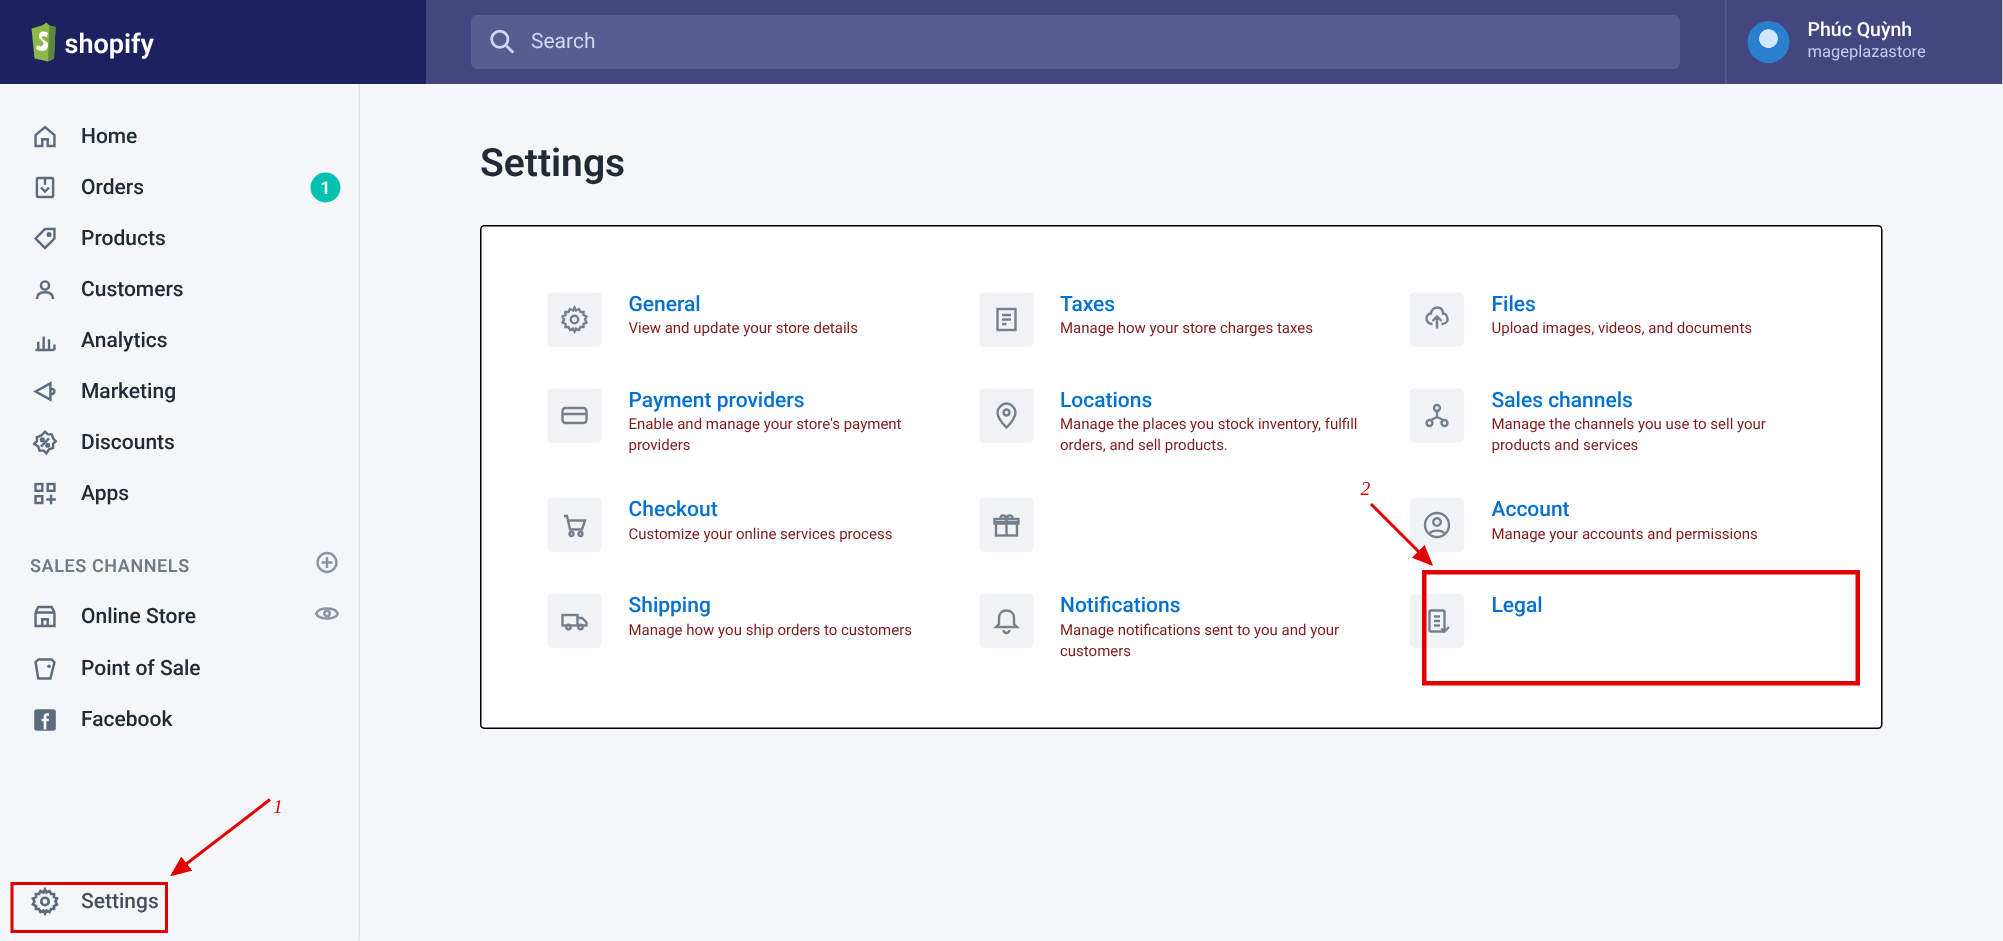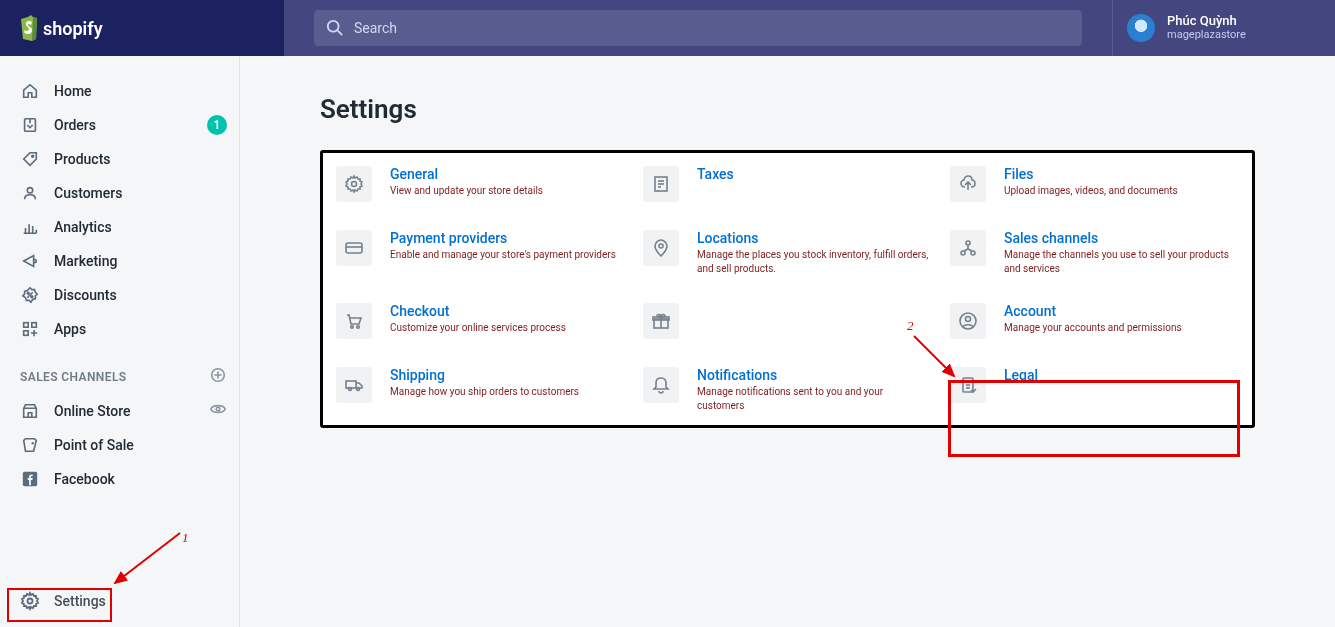--- a/index.html
+++ b/index.html
@@ -52,21 +52,21 @@
     .search-wrap input {
       background: transparent;
       border: none;
       outline: none;
       color: #fff;
       font-size: 14px;
       flex: 1;
     }
     .search-wrap input::placeholder { color: #d4d6f7; }
     .topbar-user {
-      width: 223px;
+      width: 185px;
       background: #43467f;
       border-left: 1px solid rgba(255,255,255,0.12);
       display: flex;
       align-items: center;
       padding: 0 14px;
       color: #fff;
     }
     .avatar {
       width: 28px; height: 28px; border-radius: 50%;
       background: radial-gradient(circle at 50% 42%, #cfe8ff 0 28%, #2a7fcf 30% 100%);
@@ -150,23 +150,23 @@
       padding: 38px 80px 30px 80px;
     }
     .page-title {
       font-size: 26px;
       font-weight: 600;
       color: #212b36;
       margin-bottom: 26px;
     }
     .settings-panel {
       background: #fff;
-      border: 3px solid #000000;
+      border: 1px solid #000000;
       border-radius: 3px;
-      padding: 13px;
+      padding: 44px;
       display: grid;
       grid-template-columns: repeat(3, 1fr);
       column-gap: 18px;
       row-gap: 28px;
     }
     .setting-card {
       display: flex;
       align-items: flex-start;
       cursor: pointer;
     }
@@ -396,20 +396,21 @@
       <div class="card-icon">
           <svg width="20" height="20" viewBox="0 0 20 20" fill="none" stroke="currentColor" stroke-width="1.6">
             <rect x="4" y="3" width="12" height="14"></rect>
             <line x1="7" y1="7" x2="13" y2="7"></line>
             <line x1="7" y1="10" x2="13" y2="10"></line>
             <line x1="7" y1="13" x2="10" y2="13"></line>
           </svg>
         </div>
       <div class="card-body">
         <div class="card-title">Taxes</div>
+        <div class="card-desc">Manage how your store charges taxes</div>
       </div>
     </div>
     <div class="setting-card">
       <div class="card-icon">
           <svg width="20" height="20" viewBox="0 0 20 20" fill="none" stroke="currentColor" stroke-width="1.6">
             <path d="M7 13 C4 13 3 11 3 9 C3 7 5 6 6 6 C6 4 8 2 10 2 C13 2 14 4 14 6 C16 6 17 8 17 10 C17 12 15 13 13 13"></path>
             <path d="M10 8 V16 M7 11 L10 8 L13 11"></path>
           </svg>
         </div>
       <div class="card-body">

